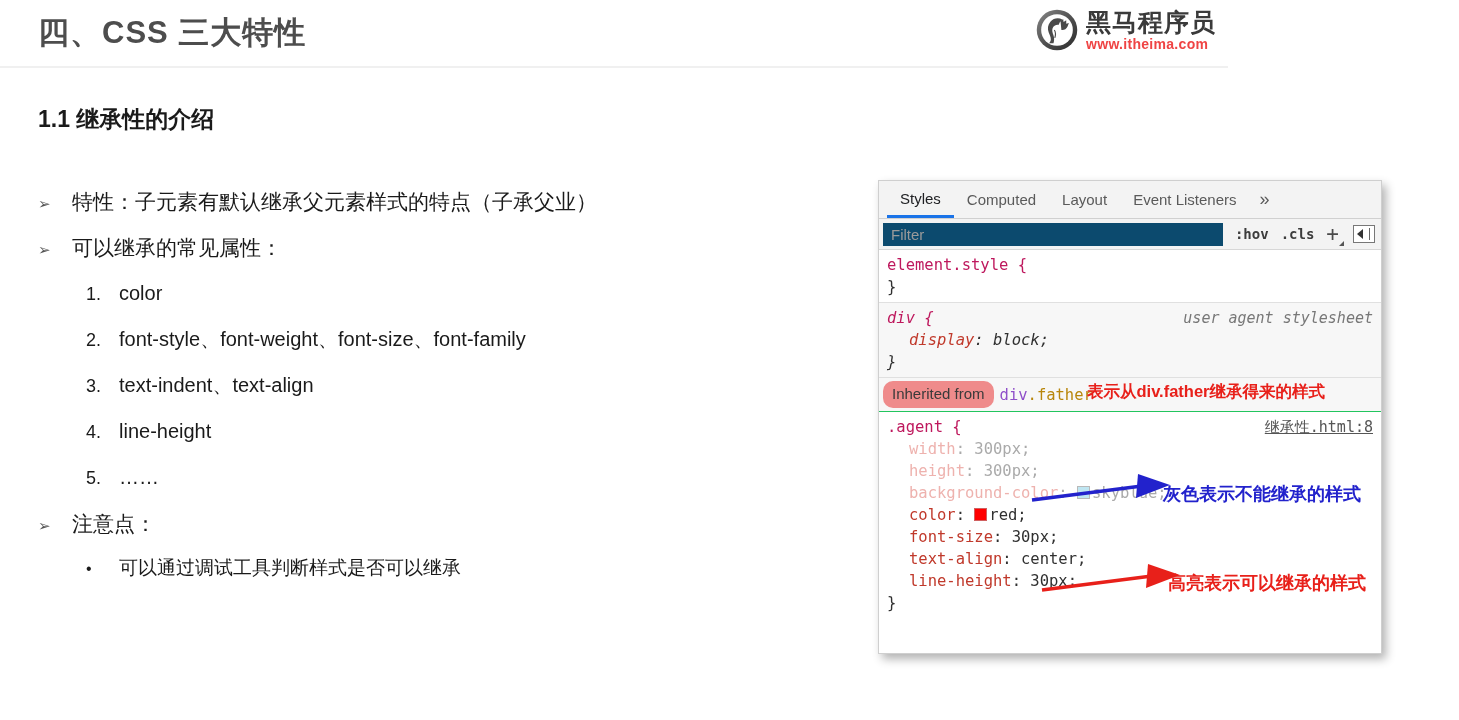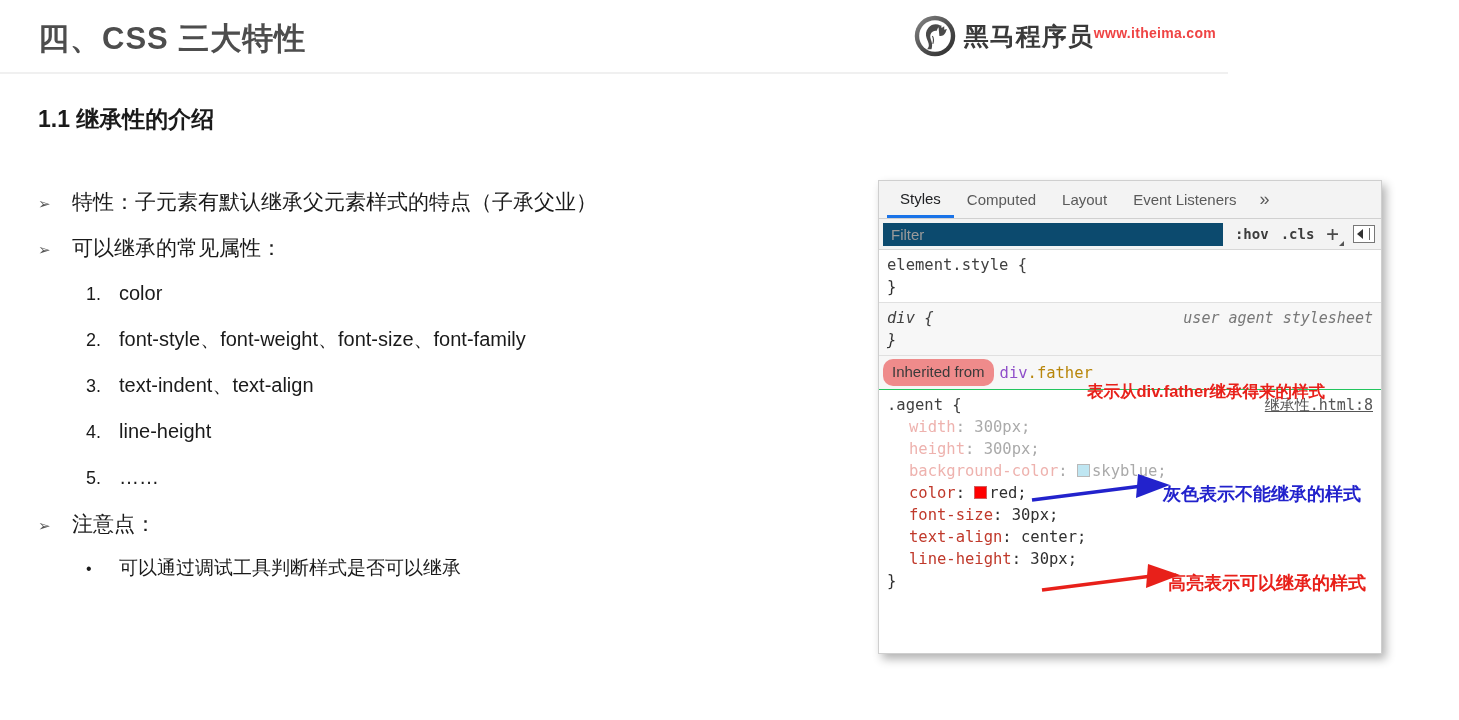--- a/index.html
+++ b/index.html
@@ -14,21 +14,20 @@
     color: #222;
   }
 
   
   .slide-header {
     position: absolute;
     left: 0; top: 0;
     width: 1228px; height: 68px;
     border-bottom: 2px solid #f0f0f0;
     box-sizing: border-box;
-    margin-top: 6px;
   }
   .slide-title {
     position: absolute;
     left: 38px; top: 12px;
     font-size: 31px;
     font-weight: bold;
     color: #4d4d4d;
     letter-spacing: 1px;
     white-space: nowrap;
   }
@@ -40,21 +39,21 @@
     display: flex;
     align-items: center;
     gap: 7px;
   }
   .logo-mark {
     width: 44px; height: 44px;
     flex: 0 0 auto;
   }
   .logo-text-wrap {
     display: flex;
-    flex-direction: row;
+    flex-direction: column;
     justify-content: flex-end;
     line-height: 1;
   }
   .logo-cn {
     font-size: 25px;
     font-weight: bold;
     color: #3a3a3a;
     letter-spacing: 1px;
     white-space: nowrap;
   }
@@ -265,21 +264,21 @@
   .rule.ua {
     background: #f7f7f7;
     font-style: italic;
   }
   .rule-head {
     display: flex;
     justify-content: space-between;
     align-items: baseline;
     padding-right: 8px;
   }
-  .sel { color: #404040; white-space: nowrap; }
+  .sel { color: #be185d; white-space: nowrap; }
   .origin {
     color: #777;
     font-style: italic;
     font-size: 15px;
     white-space: nowrap;
   }
   .srclink {
     color: #555;
     text-decoration: underline;
     font-size: 15px;
@@ -452,20 +451,23 @@
         <span class="origin"></span>
       </div>
       <div class="brace">}</div>
     </div>
 
     <div class="rule ua">
       <div class="rule-head">
         <span class="sel">div {</span>
         <span class="origin">user agent stylesheet</span>
       </div>
+      <div class="decl">
+        <span class="prop">display</span><span class="brace">: </span><span class="val">block;</span>
+      </div>
       <div class="brace">}</div>
     </div>
 
     <div class="inherited-row">
       <span class="inh-pill">Inherited from</span>
       <span class="inh-sel"><span class="tag">div</span><span class="cls">.father</span></span>
     </div>
 
     <div class="rule" style="border-bottom:none;">
       <div class="rule-head">

